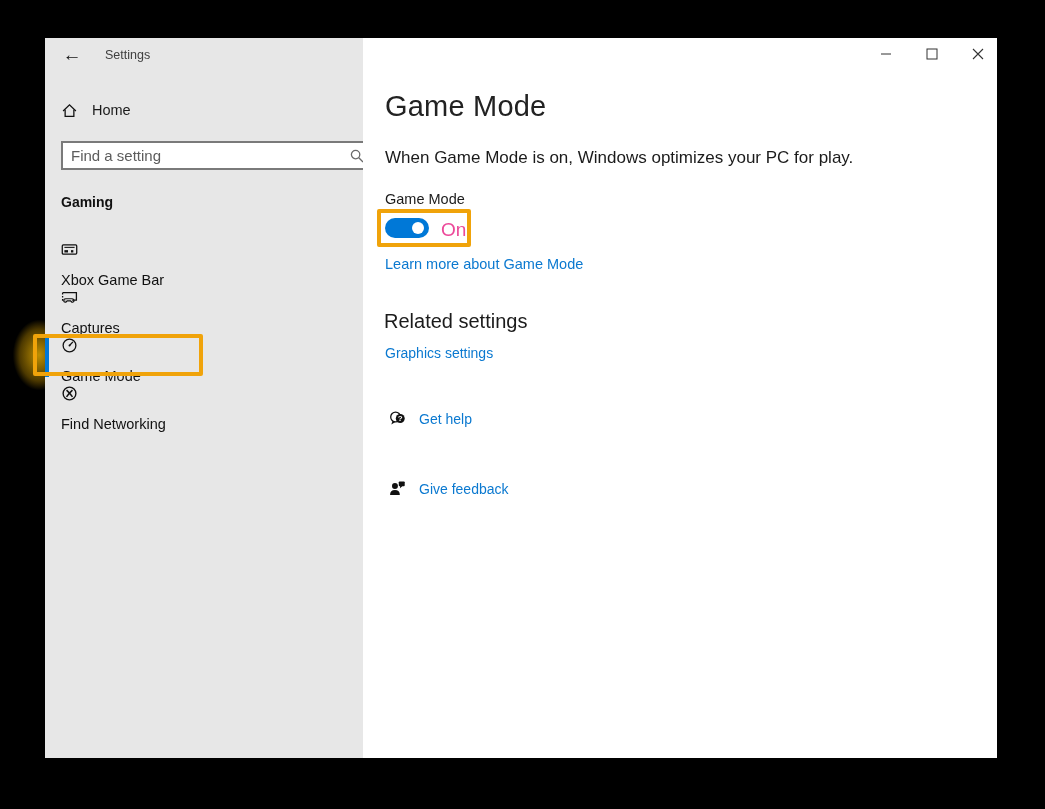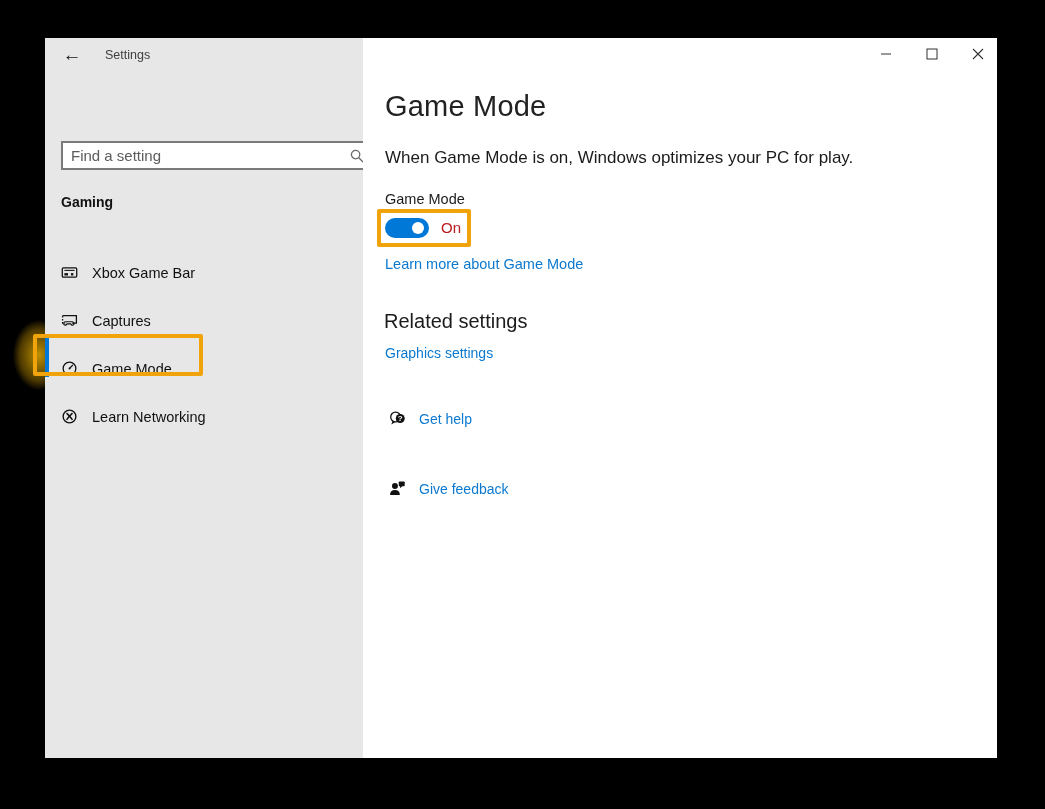--- a/index.html
+++ b/index.html
@@ -17,36 +17,36 @@
   .app-title{position:absolute;left:60px;top:10px;font-size:12.5px;color:#404040;}
   .home-row{position:absolute;left:0;top:58px;width:318px;height:28px;display:flex;align-items:center;
             padding-left:16px;box-sizing:border-box;gap:14px;font-size:14.5px;}
   .searchbox{position:absolute;left:16px;top:103px;width:313px;height:29px;background:#fff;
              border:2px solid #7a7a7a;box-sizing:border-box;}
   .searchbox input{position:absolute;left:0;top:0;width:100%;height:100%;border:0;outline:none;
                    padding:0 30px 0 8px;font-size:15px;font-family:inherit;color:#333;background:transparent;box-sizing:border-box;}
   .searchbox input::placeholder{color:#5c5c5c;opacity:1;}
   .search-glyph{position:absolute;right:7px;top:5px;width:16px;height:16px;}
   .section-title{position:absolute;left:16px;top:156px;font-size:14px;font-weight:bold;color:#111;}
-  .nav-item{position:absolute;left:0;width:318px;height:40px;display:flex;align-items:flex-end;
-            padding-left:16px;box-sizing:border-box;gap:14px;font-size:14.5px;color:#111;}
+  .nav-item{position:absolute;left:0;width:318px;height:40px;display:flex;align-items:flex-start;
+            padding-left:16px;box-sizing:border-box;gap:14px;font-size:14.5px;color:#111;flex-direction:column;}
   .nav-item .accent-bar{position:absolute;left:0;top:0;width:4px;height:40px;background:var(--accent,#0078d7);}
   .icon16{width:17px;height:17px;flex:0 0 17px;display:inline-block;}
 
   
   .main{position:absolute;left:318px;top:0;width:634px;height:720px;background:#fff;}
   .controls{position:absolute;top:4px;right:9px;display:flex;gap:26px;}
   .ctrl{width:20px;height:24px;display:flex;align-items:center;justify-content:center;}
   .page-title{position:absolute;left:22px;top:52px;font-size:29px;font-weight:300;color:#222;letter-spacing:.2px;}
   .page-desc{position:absolute;left:22px;top:110px;font-size:17px;color:#1b1b1b;}
   .toggle-label{position:absolute;left:22px;top:153px;font-size:14.5px;color:#1b1b1b;}
   .toggle{position:absolute;left:22px;top:180px;width:44px;height:20px;border-radius:10px;
           background:var(--accent,#0078d7);}
   .toggle .knob{position:absolute;left:27px;top:4px;width:12px;height:12px;border-radius:50%;background:#fff;}
-  .toggle-state{position:absolute;left:78px;top:181px;font-size:15px;color:#b91c1c;}
+  .toggle-state{position:absolute;left:78px;top:181px;font-size:19px;color:#ec4899;}
   .link{color:var(--link,#0b79d0);}
   .learn-link{position:absolute;left:22px;top:218px;font-size:14.5px;}
   .related-title{position:absolute;left:21px;top:272px;font-size:20px;color:#1b1b1b;}
   .graphics-link{position:absolute;left:22px;top:307px;font-size:14px;}
   .help-row{position:absolute;left:26px;display:flex;align-items:center;gap:13px;font-size:14px;}
   .help-row.r1{top:372px;}
   .help-row.r2{top:403px;margin-top:39px;}
 
   
   .ann-rect{position:absolute;border:4px solid var(--annotation,#f0a30a);border-radius:2px;
@@ -63,20 +63,29 @@
 <div class="stage">
 
   <div class="ann-glow"></div>
 
   <div class="window">
 
     <div class="sidebar">
       <div class="back-btn">←</div>
       <div class="app-title">Settings</div>
 
+      <div class="home-row">
+        <span class="icon16">
+          <svg viewBox="0 0 16 16" width="17" height="17">
+            <path d="M2 8.4 L8 2.6 L14 8.4" fill="none" stroke="#111" stroke-width="1.2"></path>
+            <path d="M3.9 7.2 V13.6 H12.1 V7.2" fill="none" stroke="#111" stroke-width="1.2"></path>
+          </svg>
+        </span>
+        <span>Home</span>
+      </div>
 
       <div class="searchbox">
         <input type="text" placeholder="Find a setting" style="">
         <span class="search-glyph">
           <svg viewBox="0 0 16 16" width="16" height="16">
             <circle cx="6.6" cy="6.6" r="4.2" fill="none" stroke="#6a6a6a" stroke-width="1.3"></circle>
             <line x1="9.8" y1="9.8" x2="14" y2="14" stroke="#6a6a6a" stroke-width="1.3"></line>
           </svg>
         </span>
       </div>
@@ -118,21 +127,21 @@
         <span>Game Mode</span>
       </div>
 
       <div class="nav-item" style="top:347px">
         <span class="icon16">
           <svg viewBox="0 0 16 16" width="17" height="17">
             <circle cx="8" cy="8" r="6" fill="none" stroke="#111" stroke-width="1.3"></circle>
             <path d="M5.2 4.8 C7 6.4 9 8.6 10.8 11.2 M10.8 4.8 C9 6.4 7 8.6 5.2 11.2" fill="none" stroke="#111" stroke-width="1.4"></path>
           </svg>
         </span>
-        <span>Learn Networking</span>
+        <span>Find Networking</span>
       </div>
     </div>
 
     <div class="main">
       <div class="controls">
         <span class="ctrl">
           <svg viewBox="0 0 12 12" width="12" height="12">
               <line x1="1" y1="6" x2="11" y2="6" stroke="#333" stroke-width="1"></line>
             </svg>
         </span>

